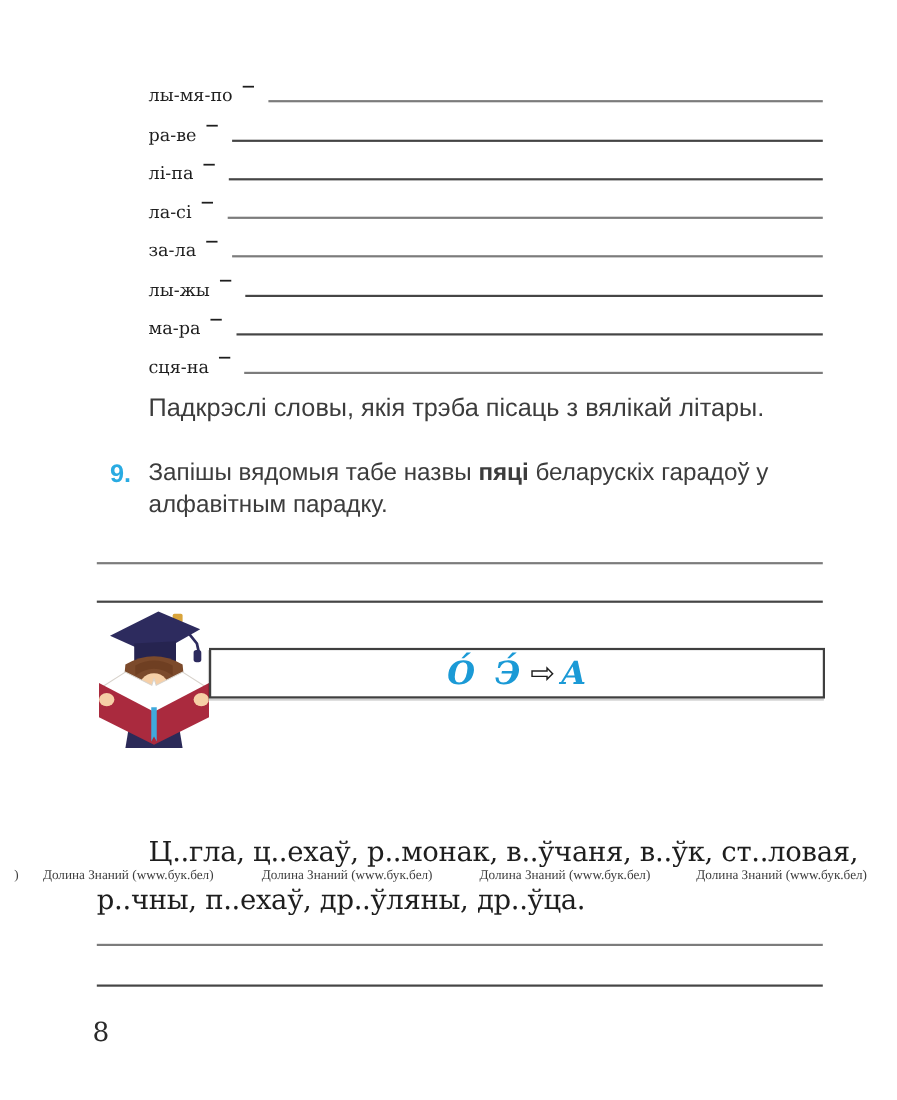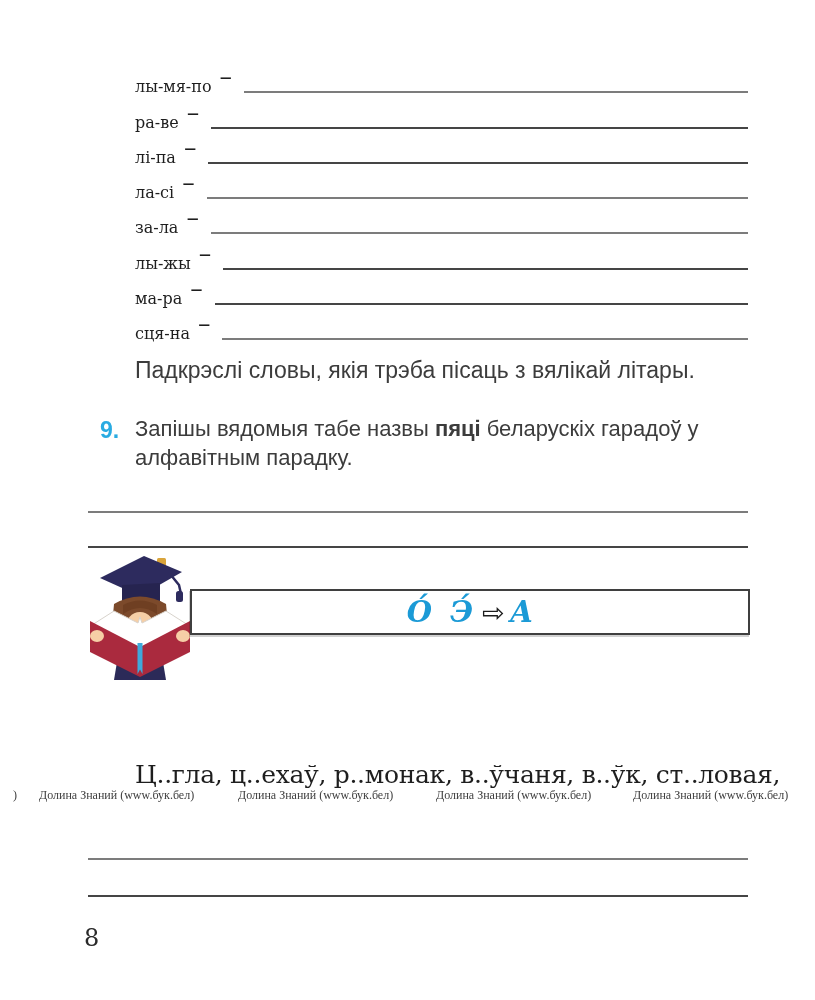--- a/index.html
+++ b/index.html
@@ -162,20 +162,21 @@
 
   <div class="rule-box">
     <span class="rb-letter" style="color:#1b9ad6;">О́</span>
     <span class="rb-letter rb-gap" style="color:#1b9ad6;">Э́</span>
     <span class="rb-arrow">⇨</span>
     <span class="rb-letter" style="color:#1b9ad6;">А</span>
   </div>
 
 
   <div class="words-line serif" id="words-line-1">Ц..гла, ц..ехаў, р..монак, в..ўчаня, в..ўк, ст..ловая,</div>
+  <div class="words-line serif" id="words-line-2">р..чны, п..ехаў, др..ўляны, др..ўца.</div>
 
   <div class="watermark-row">
     <span class="watermark" style="left:-3px;">)</span>
     <span class="watermark" style="left:23px;">Долина Знаний (www.бук.бел)</span>
     <span class="watermark" style="left:222px;">Долина Знаний (www.бук.бел)</span>
     <span class="watermark" style="left:420px;">Долина Знаний (www.бук.бел)</span>
     <span class="watermark" style="left:617px;">Долина Знаний (www.бук.бел)</span>
   </div>
 
   <div class="answer-line" style="top:858px;"></div>

